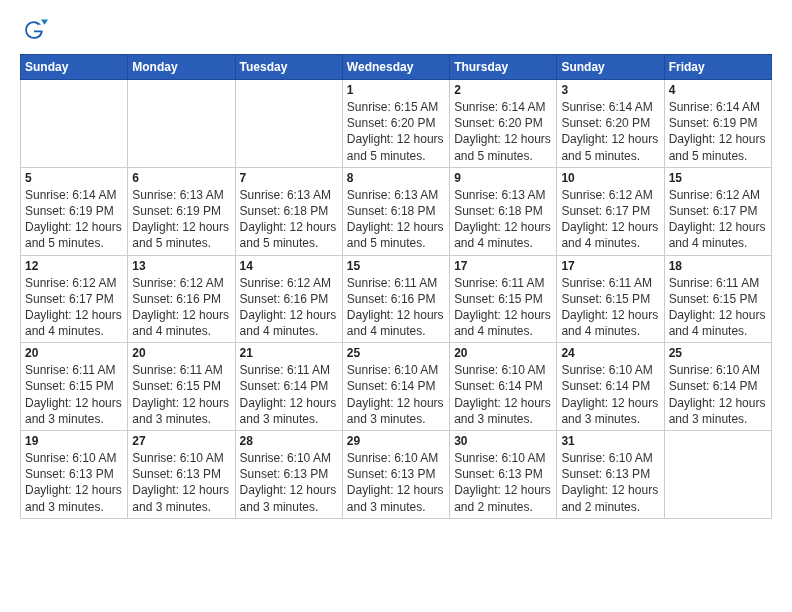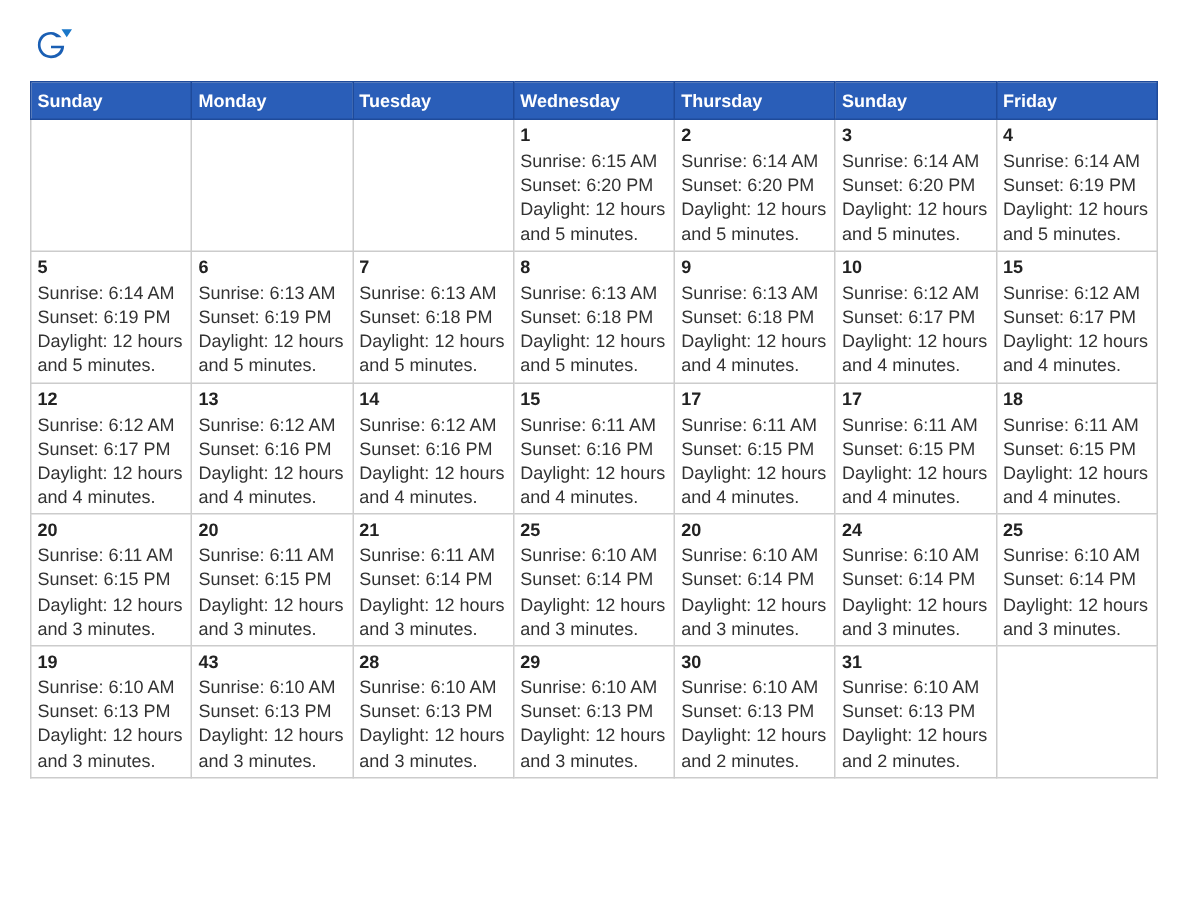--- a/index.html
+++ b/index.html
@@ -245,21 +245,21 @@
             <span class="day-num">25</span>
             <div class="cell-text">Sunrise: 6:10 AM<br>Sunset: 6:14 PM<br>Daylight: 12 hours and 3 minutes.</div>
           </td>
         </tr>
         <tr class="week-row">
           <td>
             <span class="day-num">19</span>
             <div class="cell-text">Sunrise: 6:10 AM<br>Sunset: 6:13 PM<br>Daylight: 12 hours and 3 minutes.</div>
           </td>
           <td>
-            <span class="day-num">43</span>
+            <span class="day-num">27</span>
             <div class="cell-text">Sunrise: 6:10 AM<br>Sunset: 6:13 PM<br>Daylight: 12 hours and 3 minutes.</div>
           </td>
           <td>
             <span class="day-num">28</span>
             <div class="cell-text">Sunrise: 6:10 AM<br>Sunset: 6:13 PM<br>Daylight: 12 hours and 3 minutes.</div>
           </td>
           <td>
             <span class="day-num">29</span>
             <div class="cell-text">Sunrise: 6:10 AM<br>Sunset: 6:13 PM<br>Daylight: 12 hours and 3 minutes.</div>
           </td>

